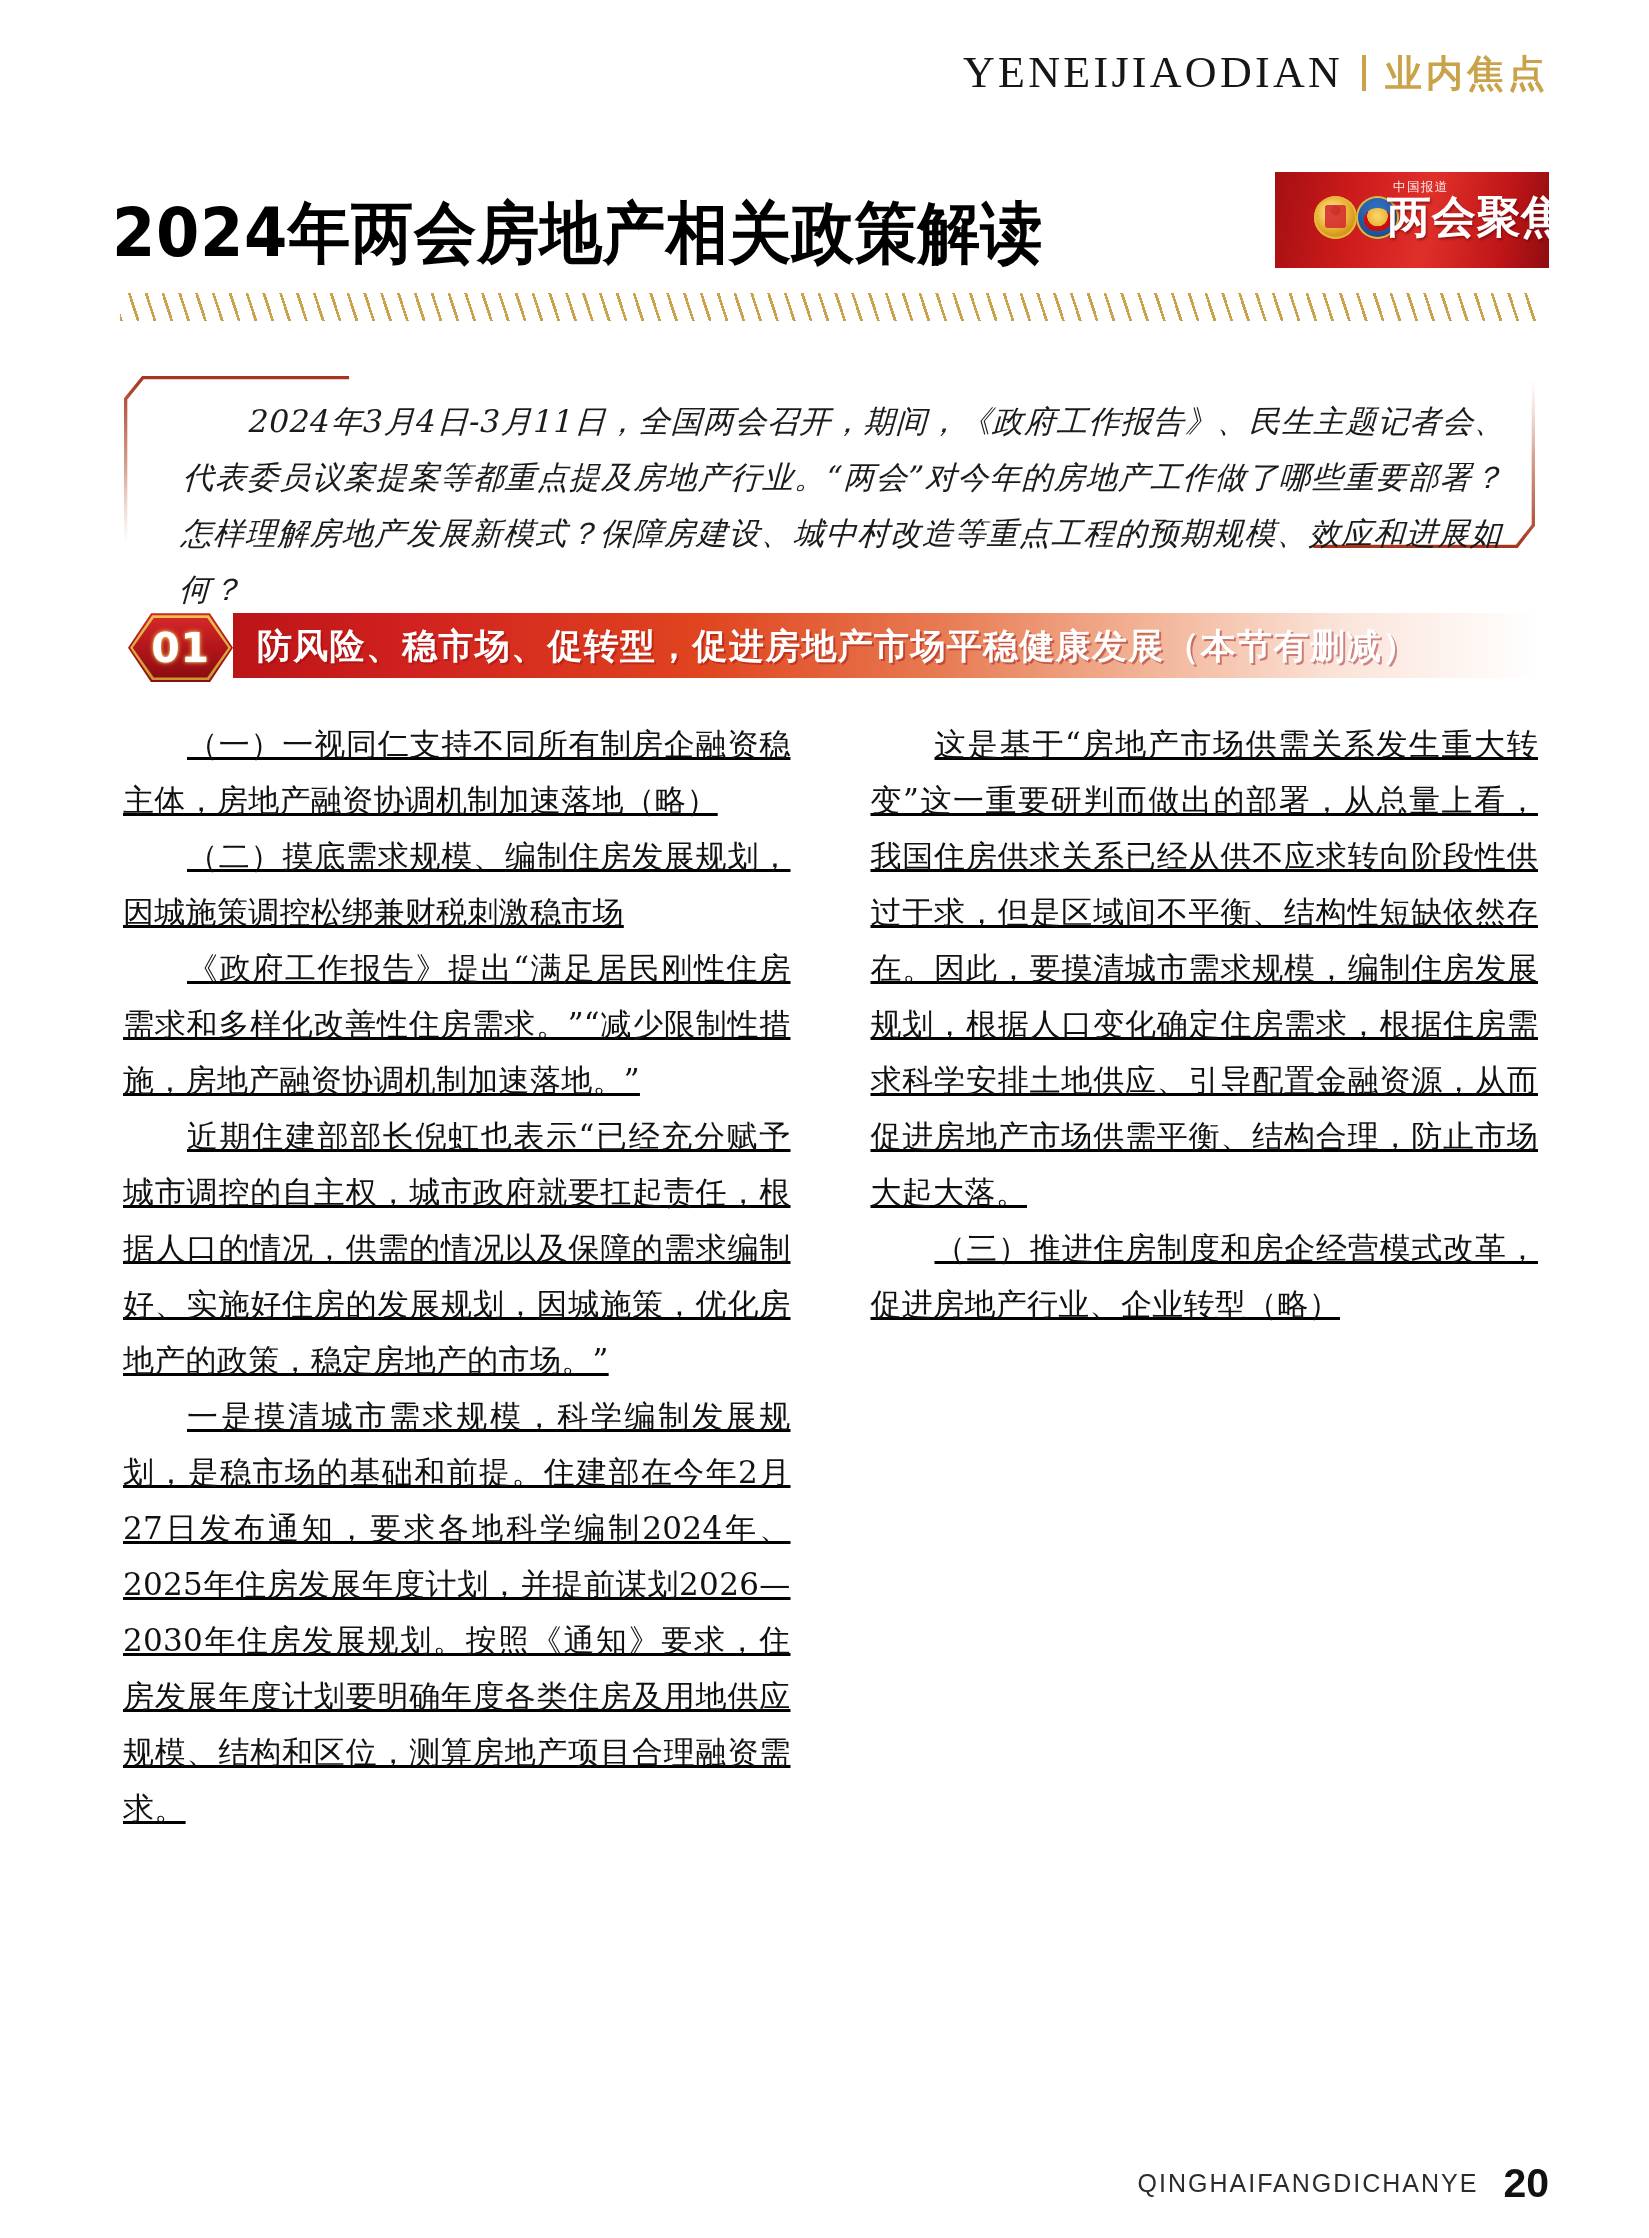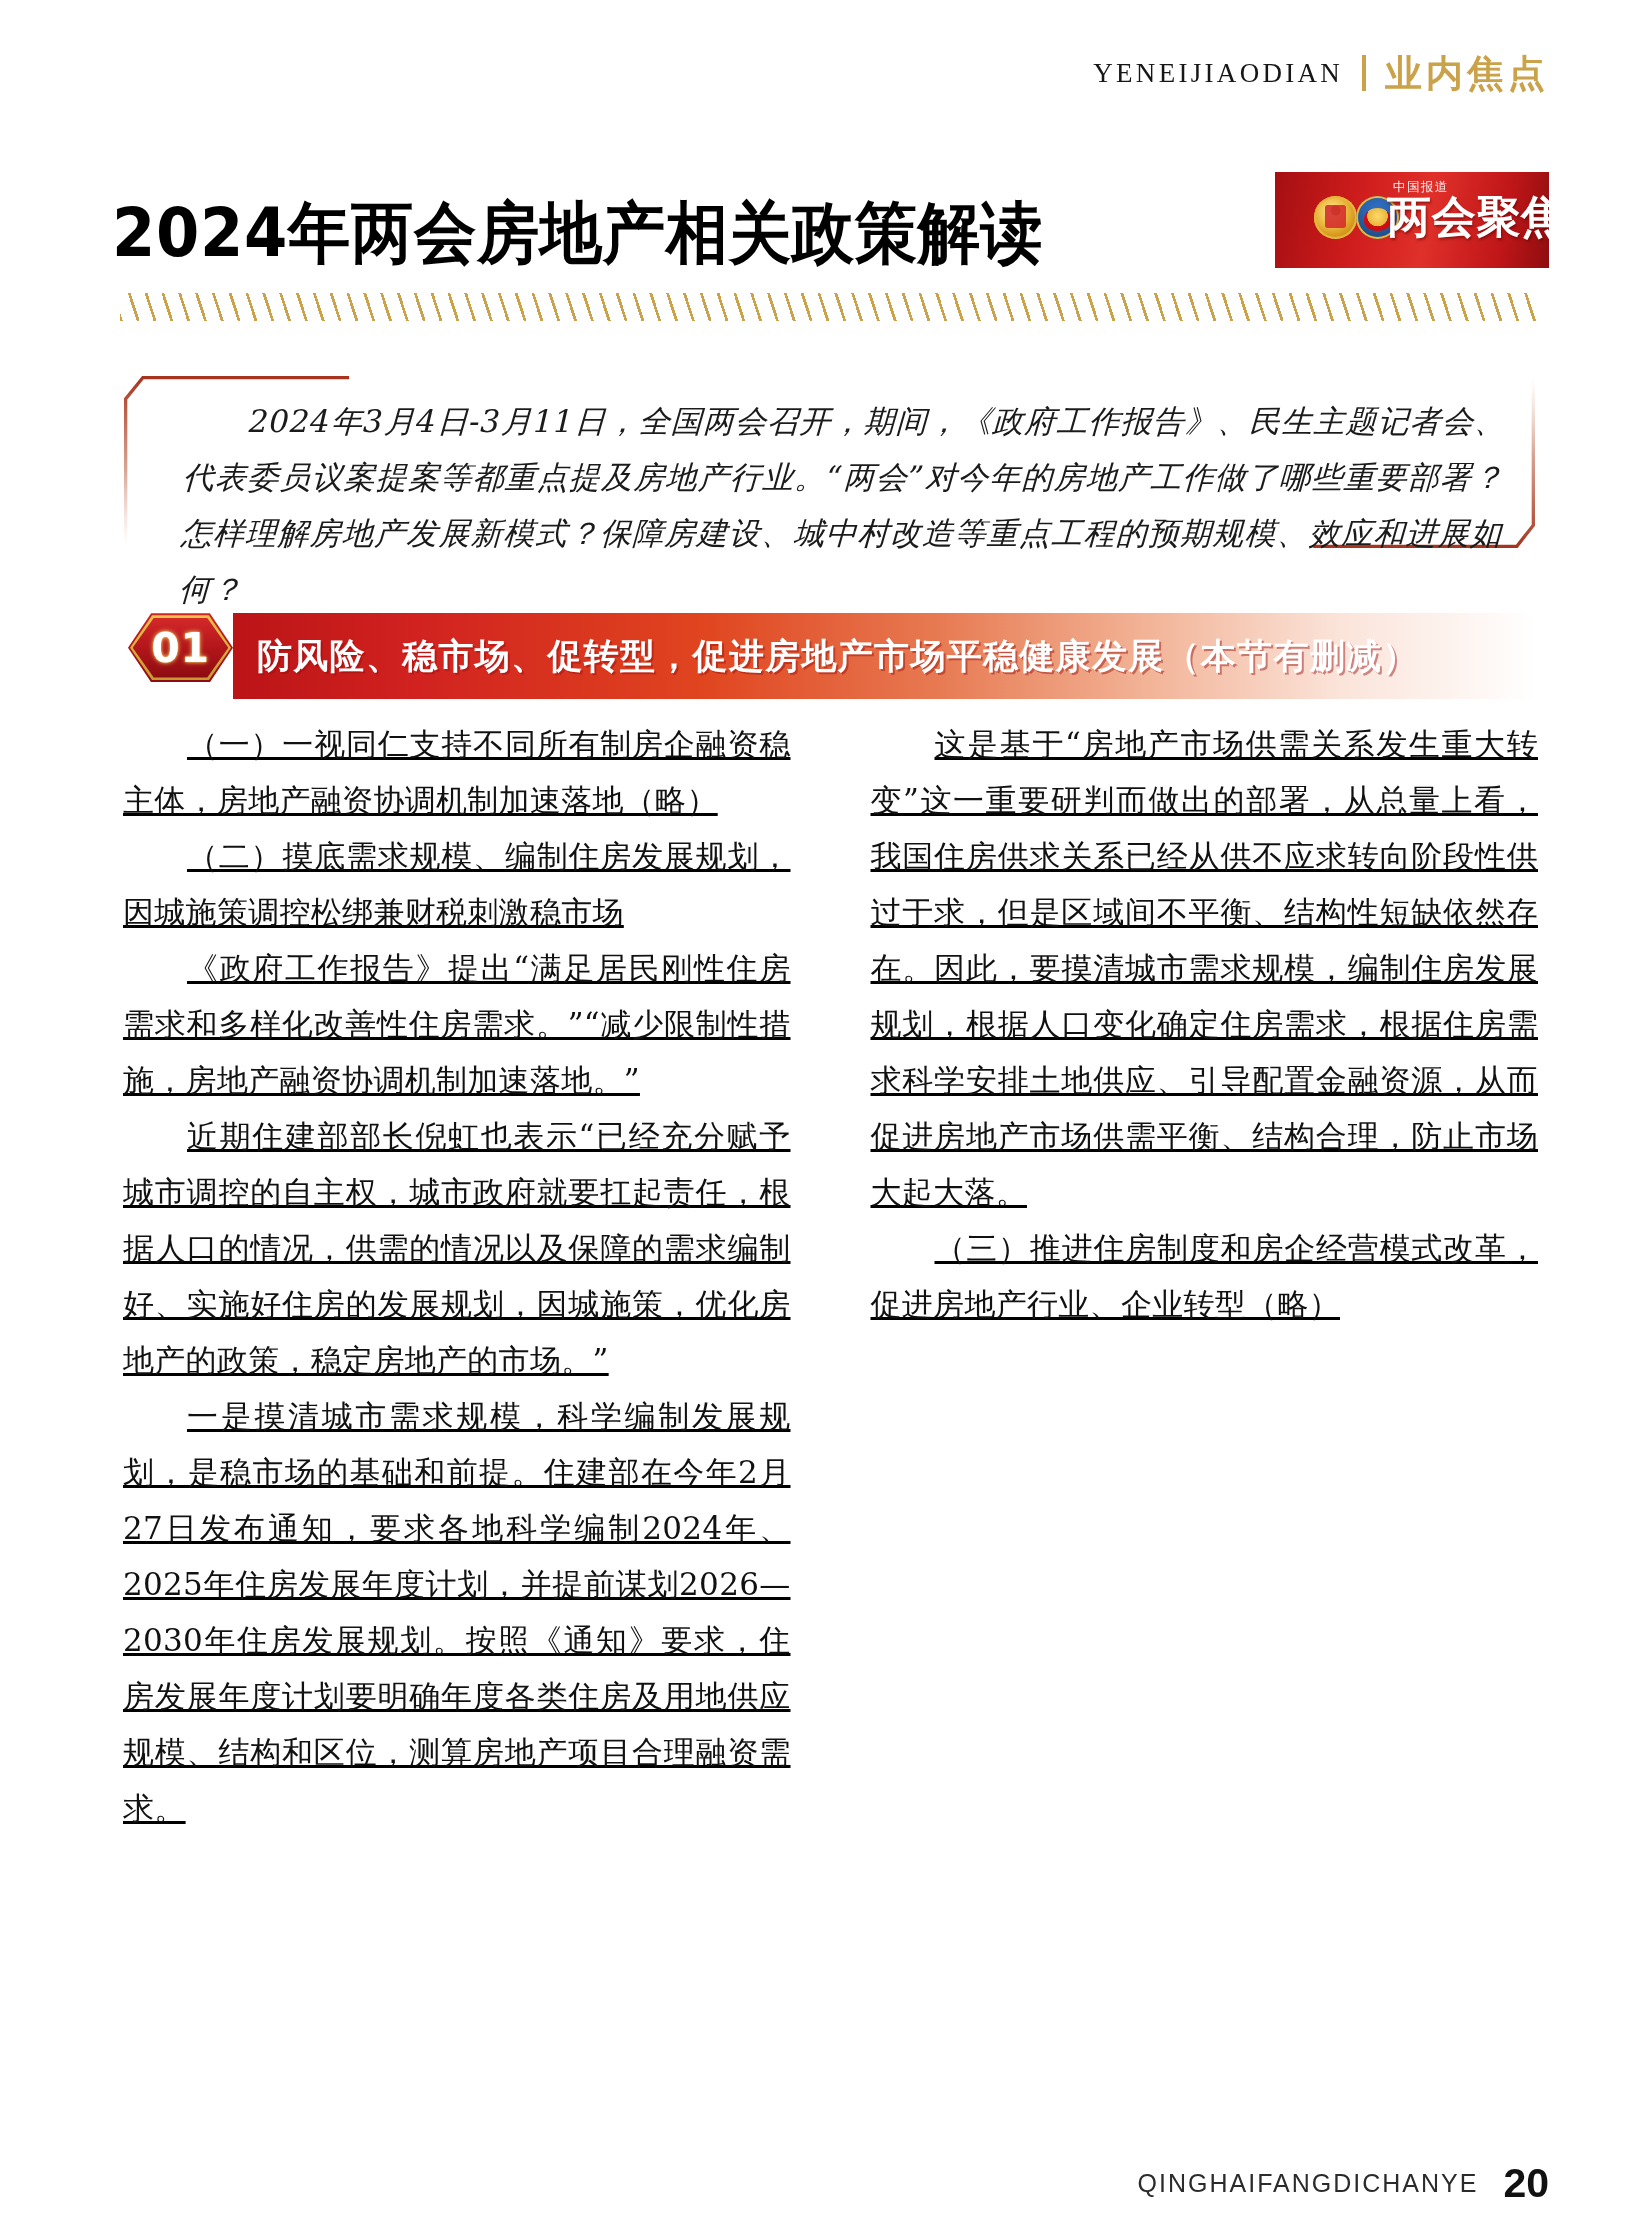--- a/index.html
+++ b/index.html
@@ -21,21 +21,21 @@
     position: absolute;
     top: 47px;
     right: 100px;
     display: flex;
     align-items: center;
     gap: 18.6px;
     height: 52px;
   }
   .rh-pinyin {
     font-family: "Liberation Serif", "DejaVu Serif", serif;
-    font-size: 27px;
+    font-size: 44px;
     letter-spacing: 3.3px;
     color: #161616;
     line-height: 1;
     white-space: nowrap;
     margin-left: 30px;
   }
   .rh-sep {
     width: 4.7px;
     height: 36px;
     background: #c9a24a;
@@ -235,21 +235,21 @@
     font-size: 41px;
     color: #ffffff;
     letter-spacing: 0.7px;
     text-shadow: 0 0 5.3px #f0cf63, 0 0 2px #e6bb44;
   }
   .sec-bar {
     position: absolute;
     left: 105px;
     top: 1.3px;
     right: 0;
-    height: 86px;
+    height: 65px;
     background: linear-gradient(90deg,
       #bb1417 0%,
       #d1221f 14%,
       #e0451f 36%,
       #e77a52 54%,
       #f2b396 70%,
       #fbe4da 85%,
       #ffffff 100%);
   }
   .sec-bar-text {

